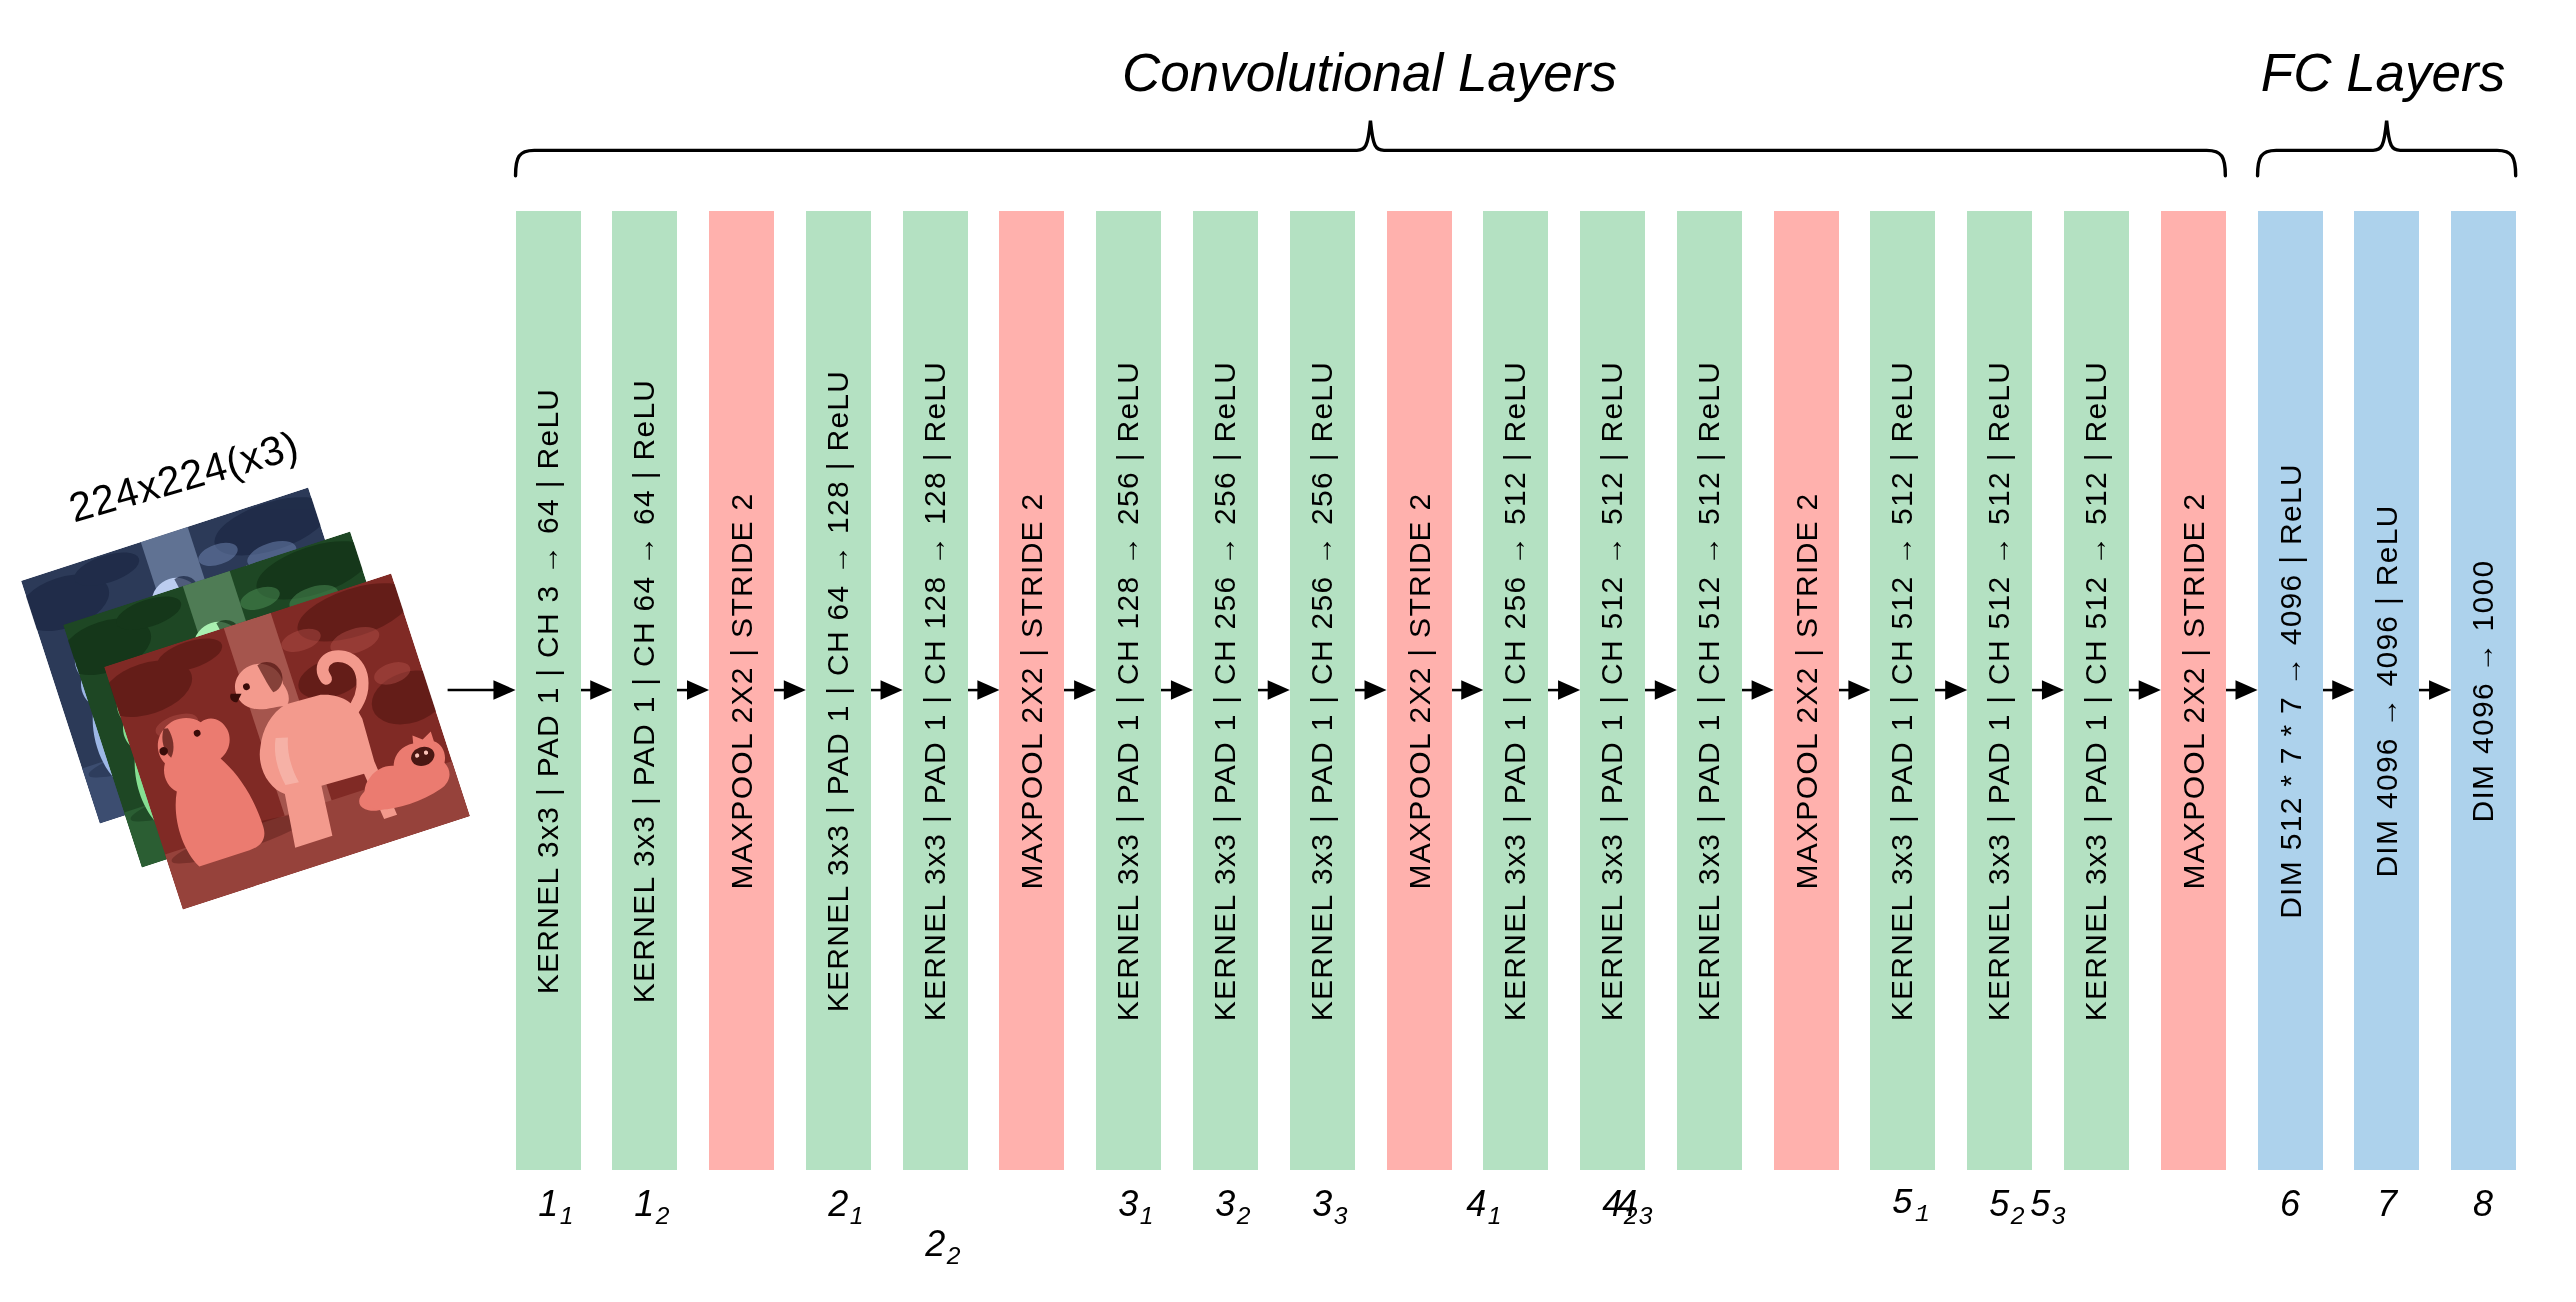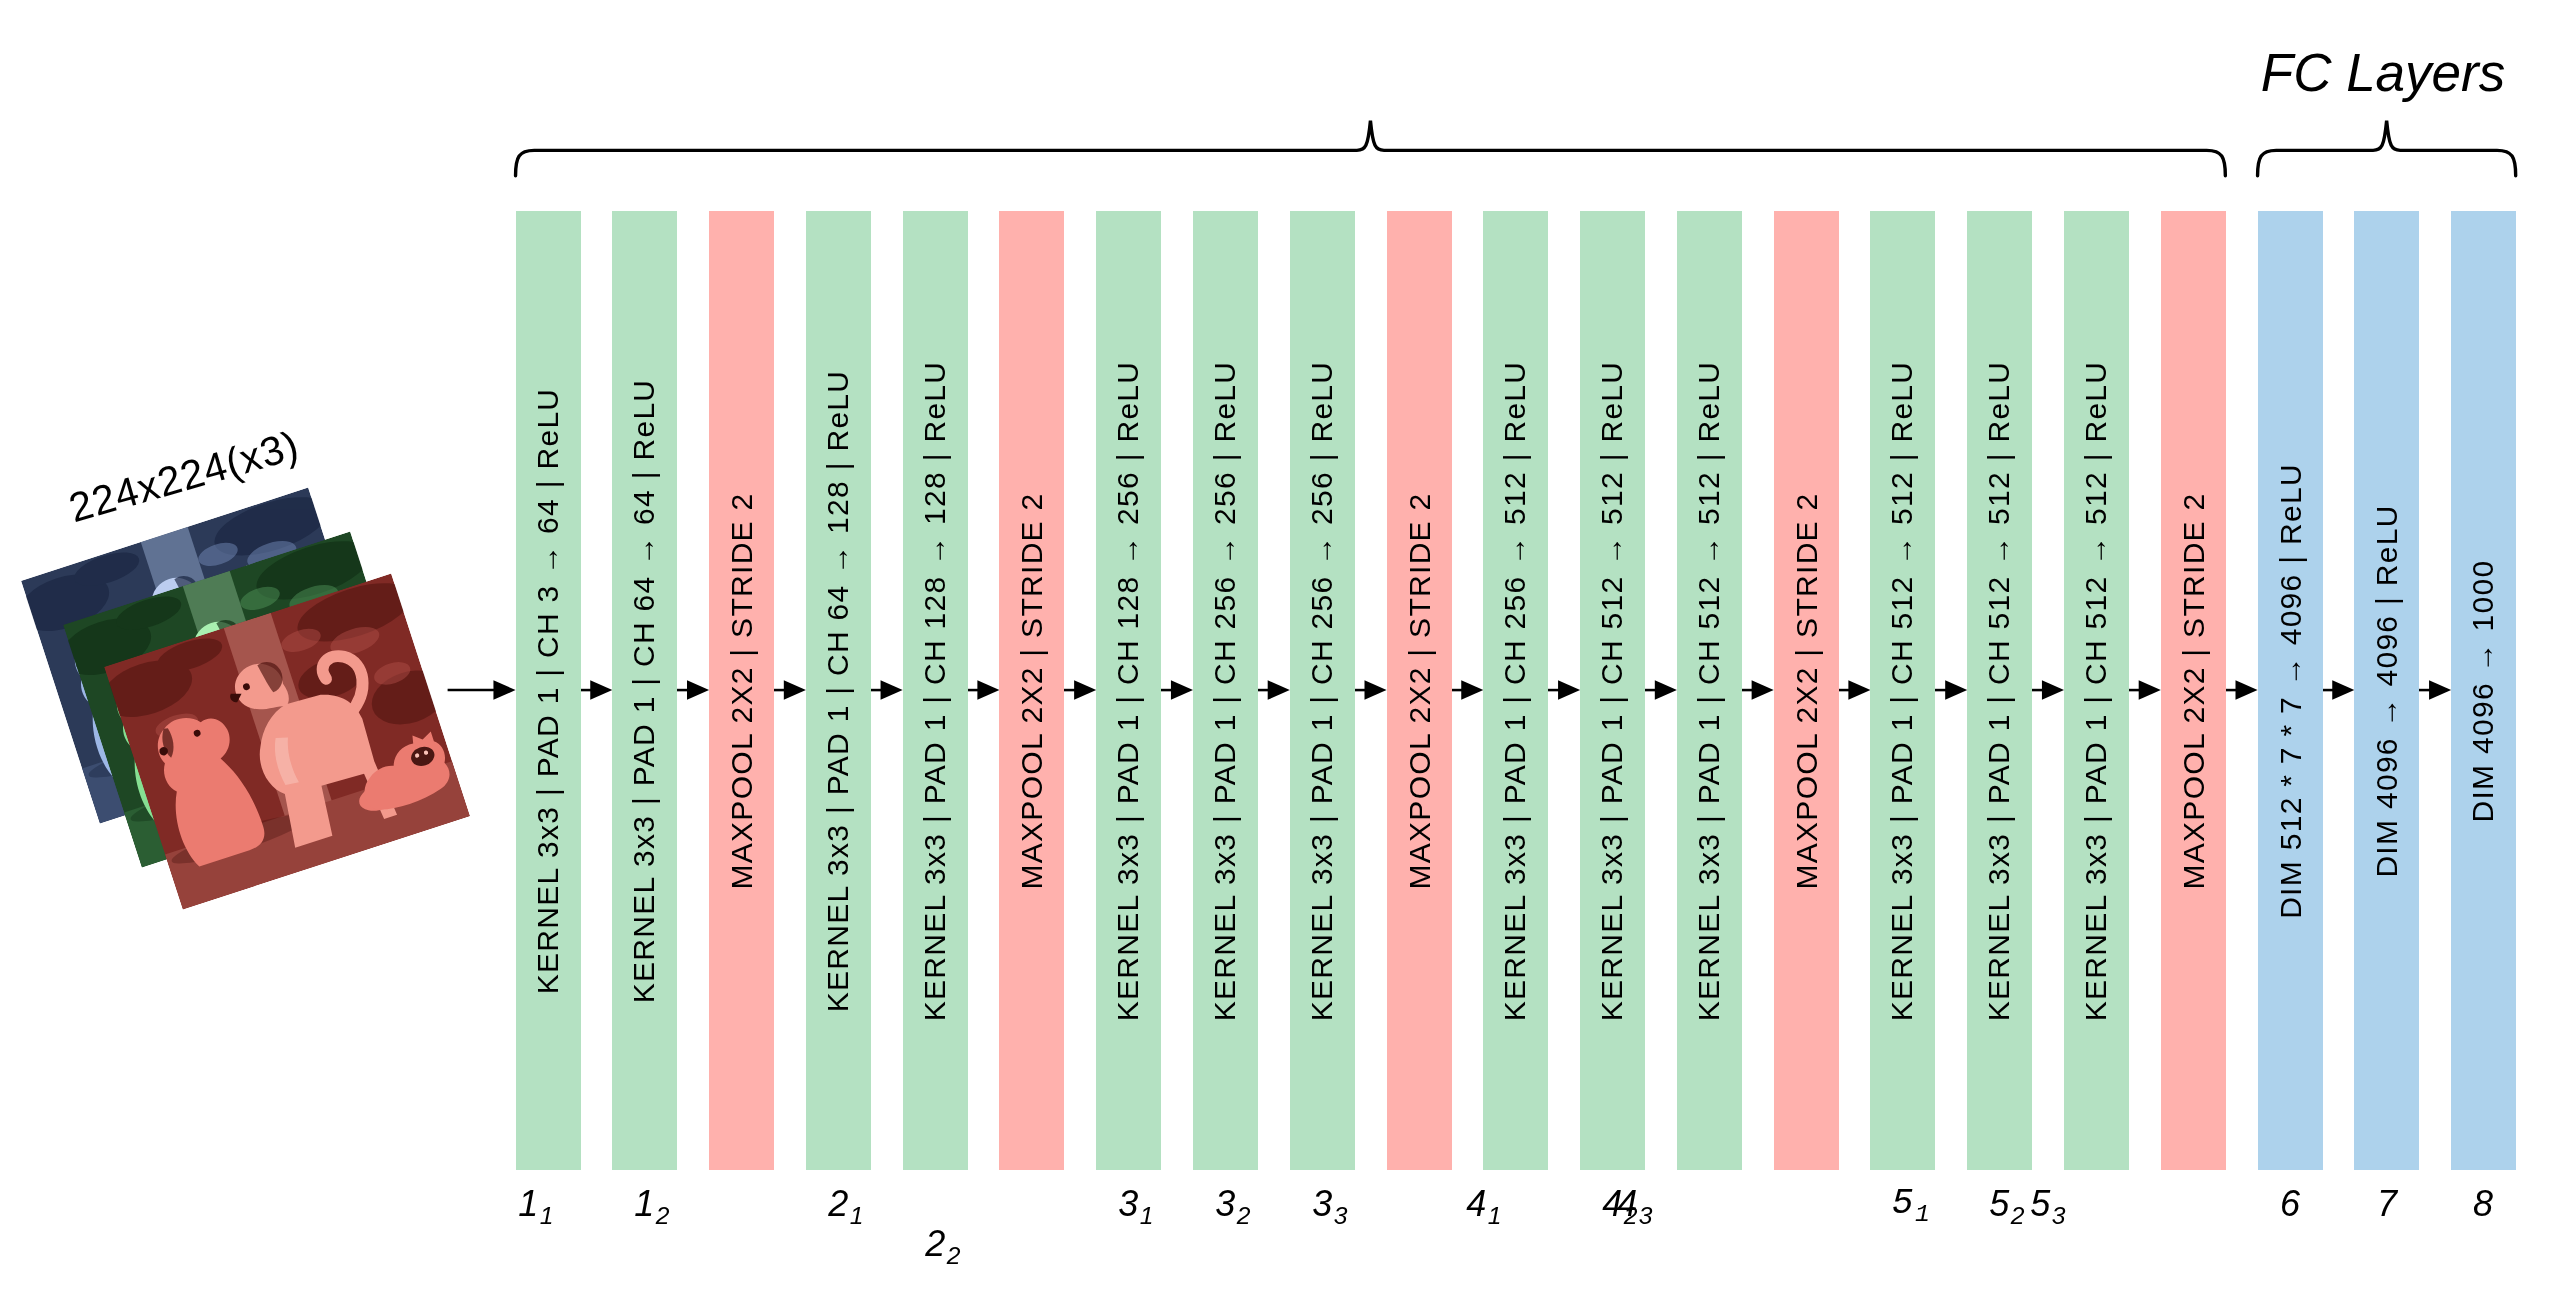--- a/index.html
+++ b/index.html
@@ -70,20 +70,21 @@
     color:#000;
     white-space:nowrap;
     letter-spacing:0.8px;
   }
 </style>
 </head>
 <body>
 
 <div id="canvas">
 
+  <div id="conv-title" class="section-title">Convolutional Layers</div>
 
   <div id="fc-title" class="section-title">FC Layers</div>
 
   <div id="input-stack">
       <div class="photo" style="left: 53px; top: 528px; z-index: 1;"><svg viewBox="0 0 355 300" width="302" height="255">
   <rect width="355" height="300" fill="#2c3a58"></rect>
   <rect x="148" width="58" height="300" fill="#93a9cd" opacity="0.5"></rect>
   <g fill="#141f3a" opacity="0.5">
     <ellipse cx="40" cy="40" rx="55" ry="30"></ellipse>
             <ellipse cx="300" cy="30" rx="70" ry="28"></ellipse>
@@ -288,21 +289,21 @@
         <polygon points="2886,812.5 2860,801 2860,824" fill="#000000"></polygon>
       </g>
       <path fill="none" stroke="#000000" stroke-width="4" stroke-linecap="round" d="M 607 207 C 607 185, 611 177, 629 177 L 1597.575 177 C 1607.575 177, 1610.575 173, 1613.575 142 C 1616.575 173, 1619.575 177, 1629.575 177 L 2598.15 177 C 2616.15 177, 2620.15 185, 2620.15 207"></path>
       <path fill="none" stroke="#000000" stroke-width="4" stroke-linecap="round" d="M 2658.1 207 C 2658.1 185, 2662.1 177, 2680.1 177 L 2794.05 177 C 2804.05 177, 2807.05 173, 2810.05 142 C 2813.05 173, 2816.05 177, 2826.05 177 L 2940 177 C 2958 177, 2962 185, 2962 207"></path>
     </svg>
 
   <div id="bars">
       <div class="bar" style="left: 516px; background: rgb(180, 225, 194);">
         <span>KERNEL 3x3 | PAD 1 | CH 3 → 64 | ReLU</span>
       </div>
-      <div class="num" style="left: 484px;"><span>1</span><span class="sub">1</span></div>
+      <div class="num" style="left: 504px;"><span>1</span><span class="sub">1</span></div>
       <div class="bar" style="left: 612px; background: rgb(180, 225, 194);">
         <span>KERNEL 3x3 | PAD 1 | CH 64 → 64 | ReLU</span>
       </div>
       <div class="num" style="left: 600px;"><span>1</span><span class="sub">2</span></div>
       <div class="bar" style="left: 709px; background: rgb(255, 177, 173);">
         <span>MAXPOOL 2X2 | STRIDE 2</span>
       </div>
       <div class="bar" style="left: 806px; background: rgb(180, 225, 194);">
         <span>KERNEL 3x3 | PAD 1 | CH 64 → 128 | ReLU</span>
       </div>

